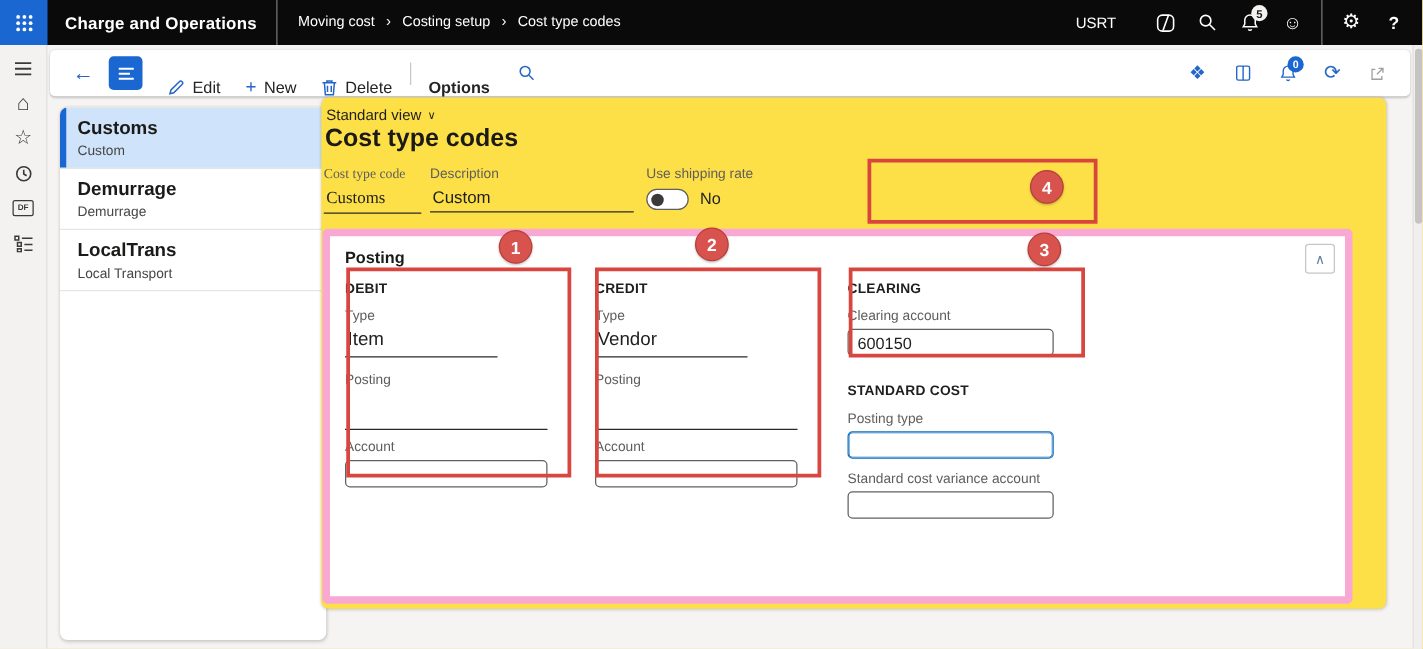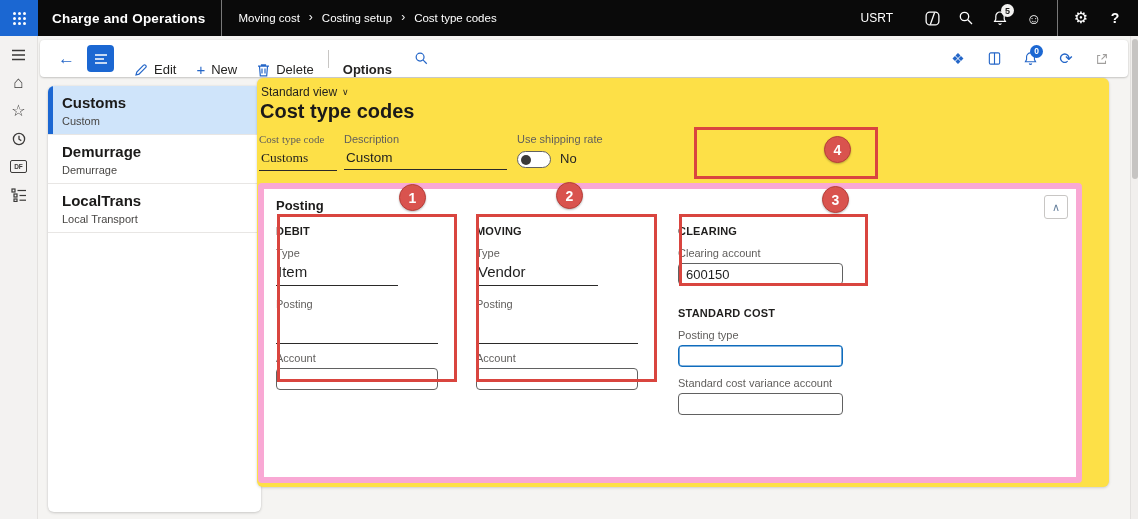--- a/index.html
+++ b/index.html
@@ -328,21 +328,21 @@
         <div class="sec-h">DEBIT</div>
         <div class="f-label">Type</div>
         <div class="f-uvalue">Item</div>
         <div class="f-label" style="margin-top:12px;">Posting</div>
         <div class="f-uempty"></div>
         <div class="f-label" style="margin-top:8px;">Account</div>
         <input class="f-box" value="" style="">
       </div>
 
       <div class="col col2">
-        <div class="sec-h">MOVING</div>
+        <div class="sec-h">CREDIT</div>
         <div class="f-label">Type</div>
         <div class="f-uvalue">Vendor</div>
         <div class="f-label" style="margin-top:12px;">Posting</div>
         <div class="f-uempty"></div>
         <div class="f-label" style="margin-top:8px;">Account</div>
         <input class="f-box" value="" style="">
       </div>
 
       <div class="col col3">
         <div class="sec-h">CLEARING</div>

